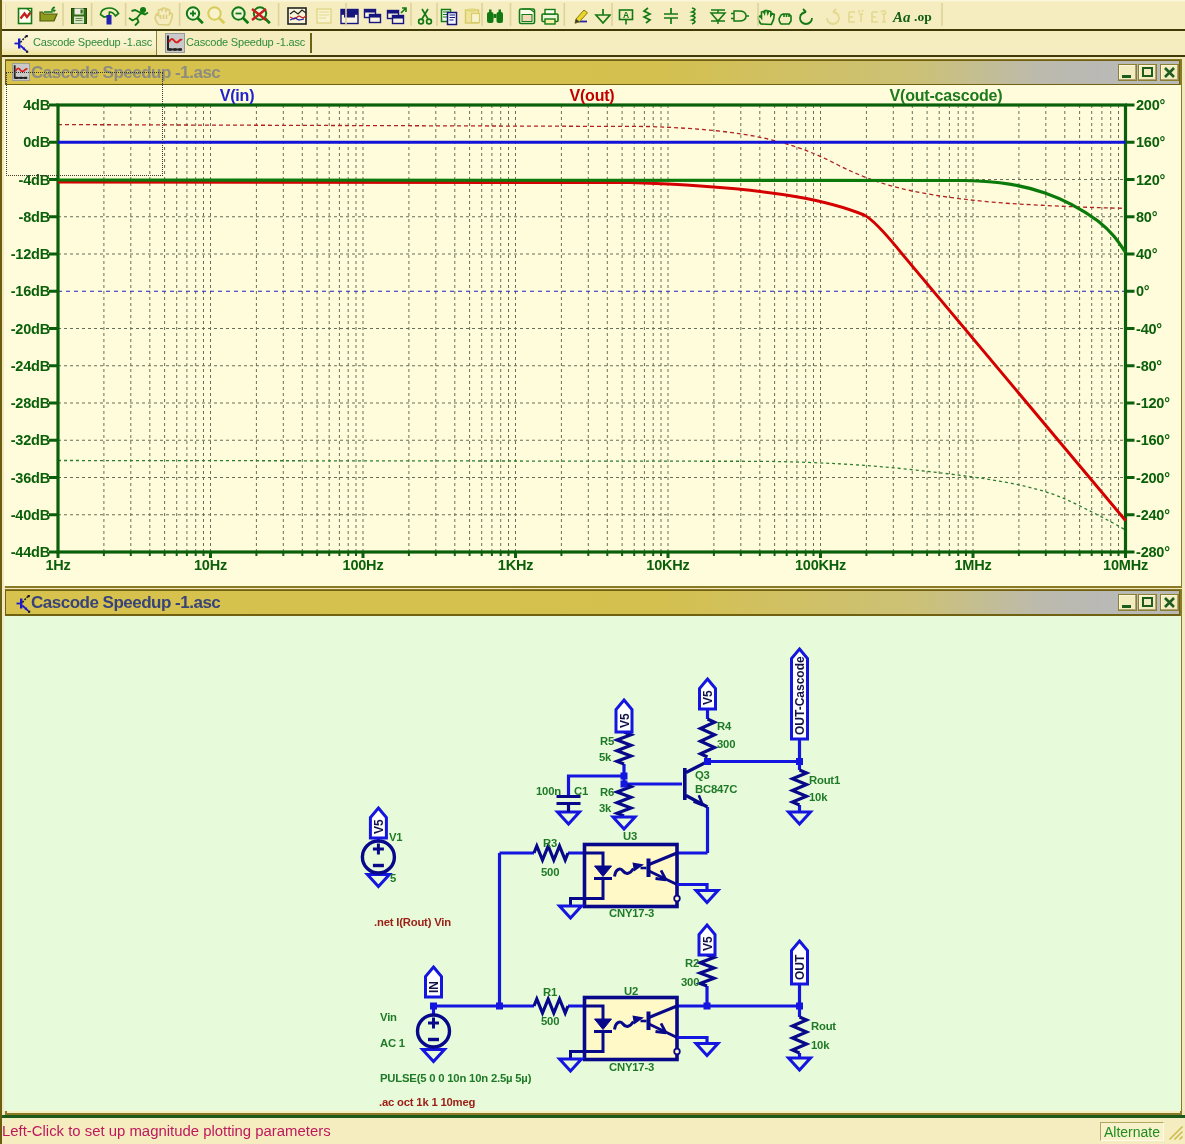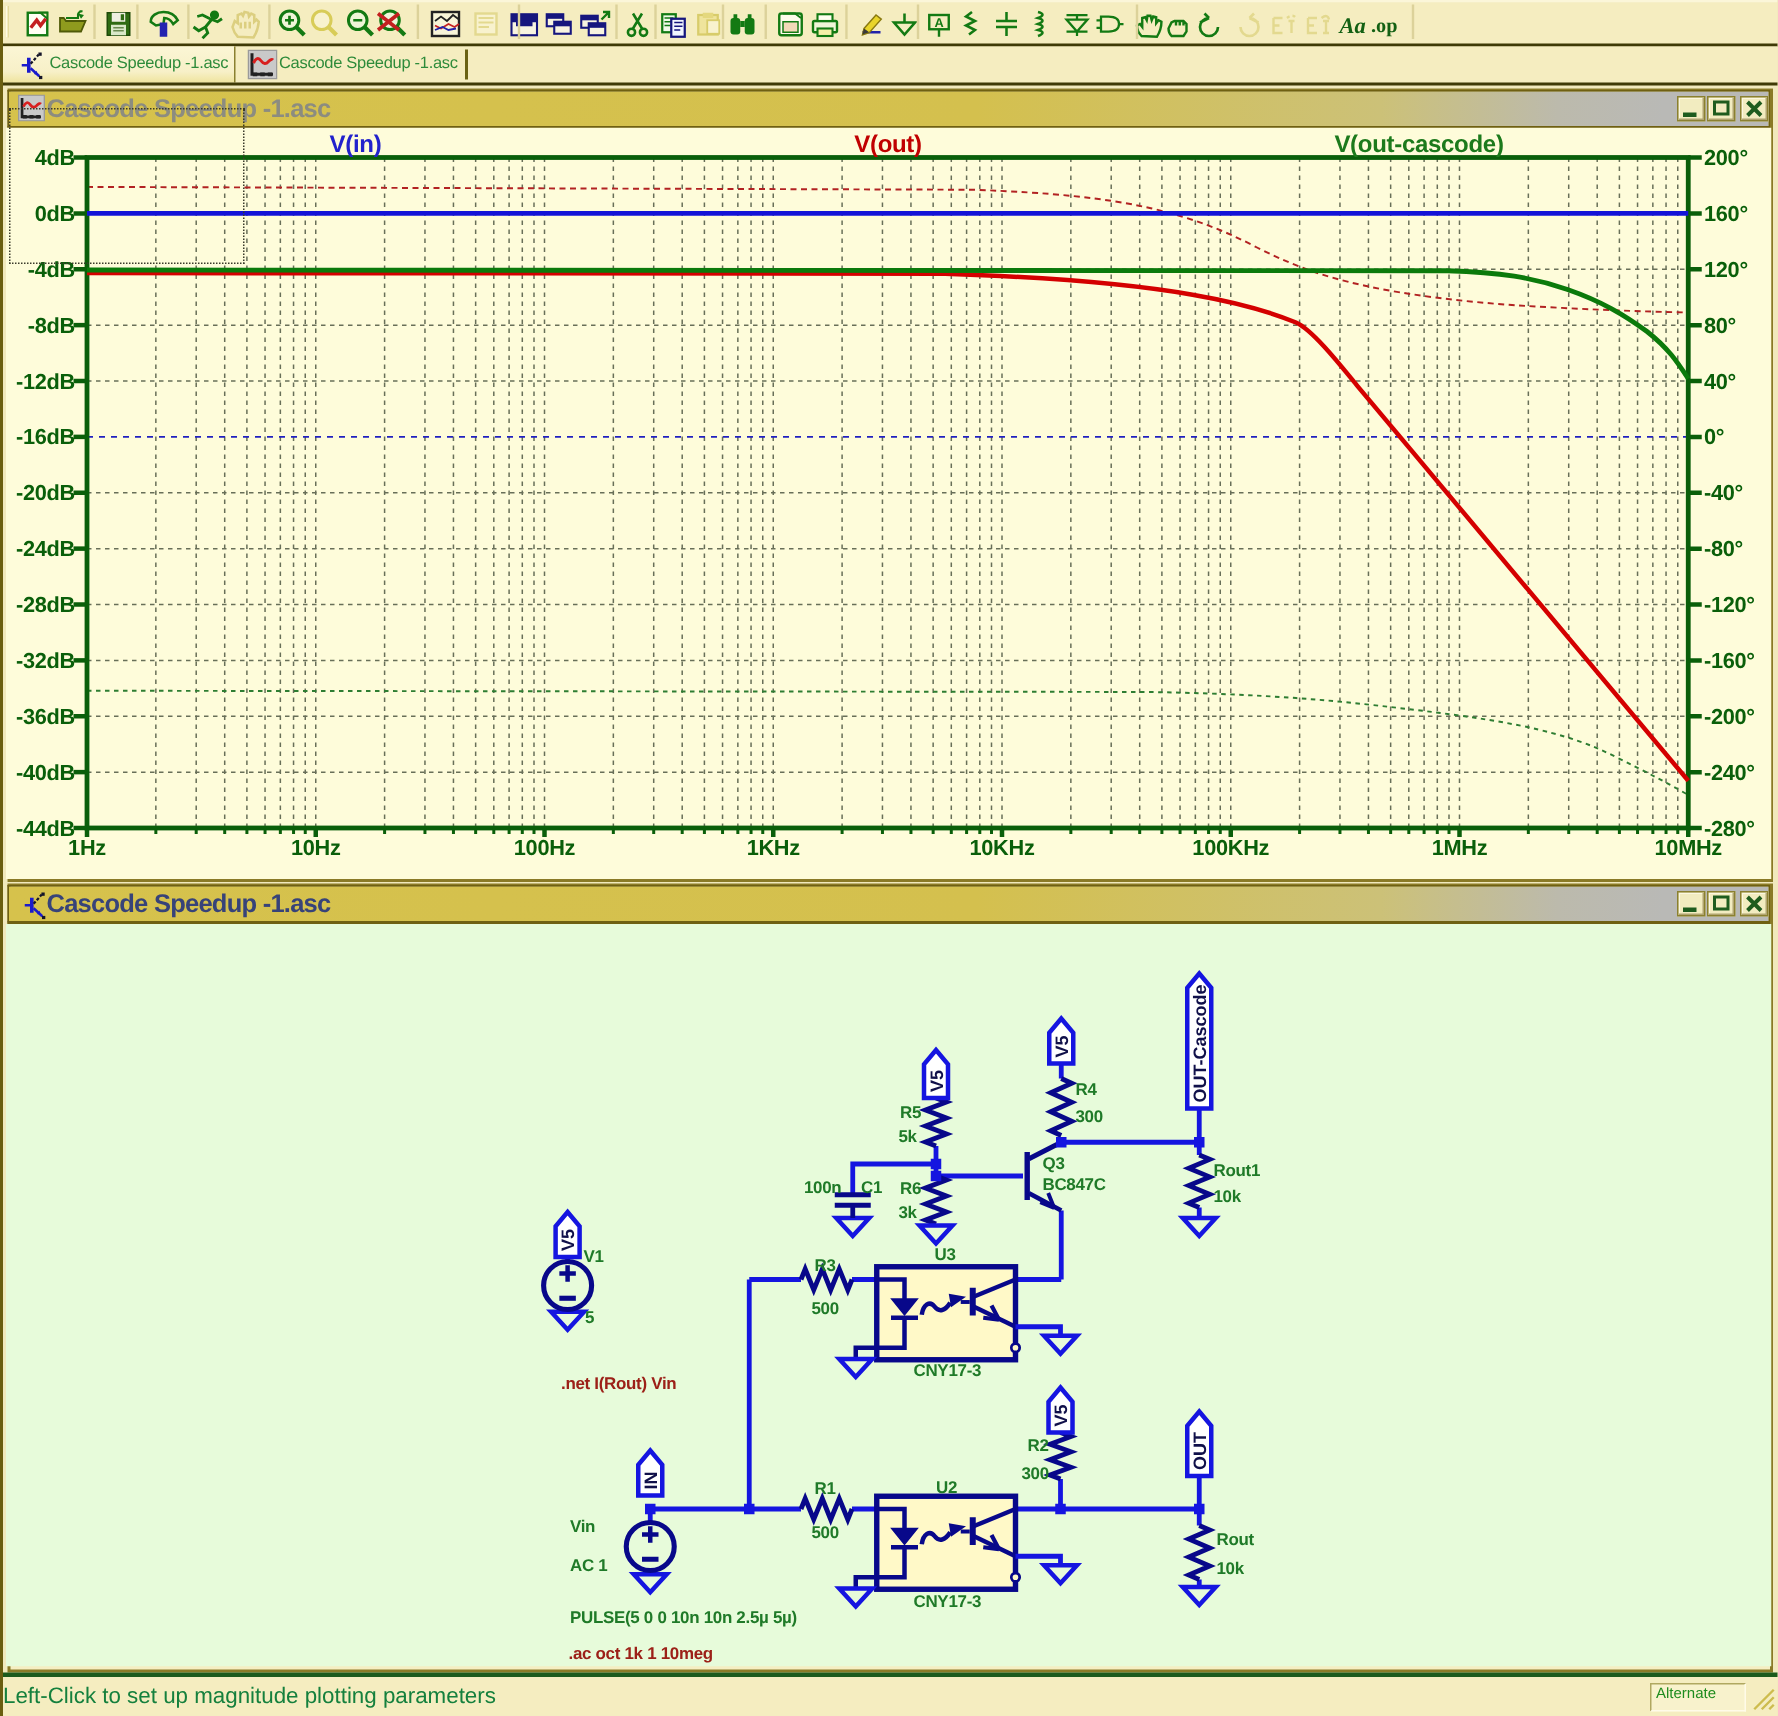--- a/index.html
+++ b/index.html
@@ -552,19 +552,19 @@
 <text x="536" y="795">100n</text>
 <text x="574" y="795">C1</text>
 </g>
 <g font-family="Liberation Sans, sans-serif" font-size="11.3" font-weight="bold" letter-spacing="-0.2" fill="#9C2018">
 <text x="374" y="926">.net I(Rout) Vin</text>
 <text x="379" y="1106">.ac oct 1k 1 10meg</text>
 </g>
 </svg>
 <div style="position:absolute;left:0;top:1115px;width:1185px;height:2.5px;background:#1C5A1C"></div>
 <div style="position:absolute;left:0;top:1117.5px;width:1185px;height:26.5px;background:#F5EDC0">
-<div style="position:absolute;left:2px;top:5px;font-size:14.9px;color:#15803d;white-space:nowrap">Left-Click to set up magnitude plotting parameters</div>
+<div style="position:absolute;left:2px;top:5px;font-size:14.9px;color:#be185d;white-space:nowrap">Left-Click to set up magnitude plotting parameters</div>
 <div style="position:absolute;left:1100px;top:4px;width:64px;height:19px;background:#F8F2CC;border:1px solid;border-color:#b0a860 #fffbe8 #fffbe8 #b0a860"></div>
-<div style="position:absolute;left:1104px;top:6.5px;font-size:10px;color:#1E8C1E">Alternate</div>
+<div style="position:absolute;left:1104px;top:6.5px;font-size:14px;color:#1E8C1E">Alternate</div>
 <svg width="18" height="18" style="position:absolute;left:1166px;top:5px">
       <path d="M16.5,3.5 L3.5,16.5 M16.5,8.5 L8.5,16.5 M16.5,13.5 L13.5,16.5" stroke="#CDBC4E" stroke-width="1.6"></path>
     </svg>
 </div>
 <div style="position:absolute;left:0;top:0;width:1.5px;height:1144px;background:#6A5E10"></div>
 </body></html>

